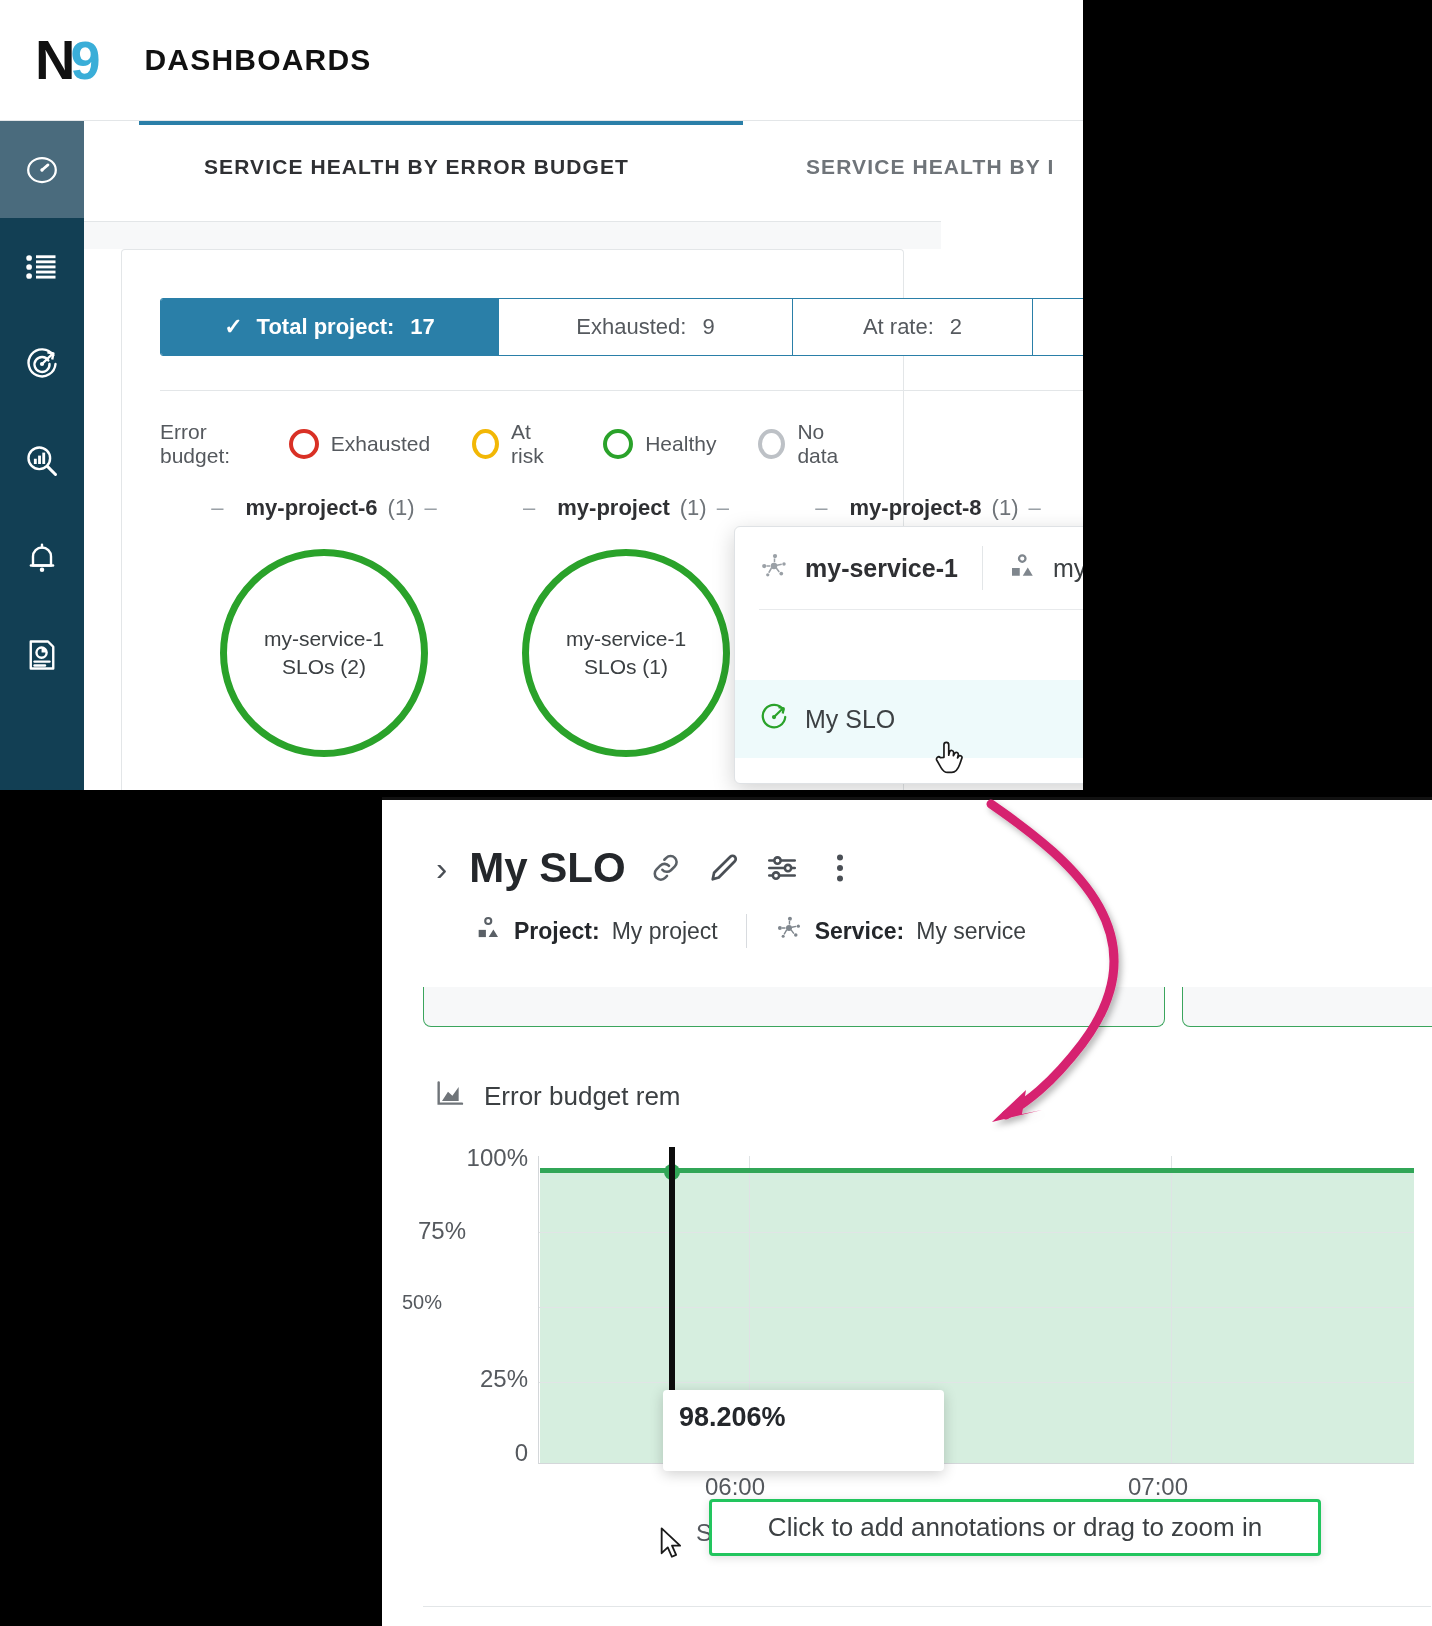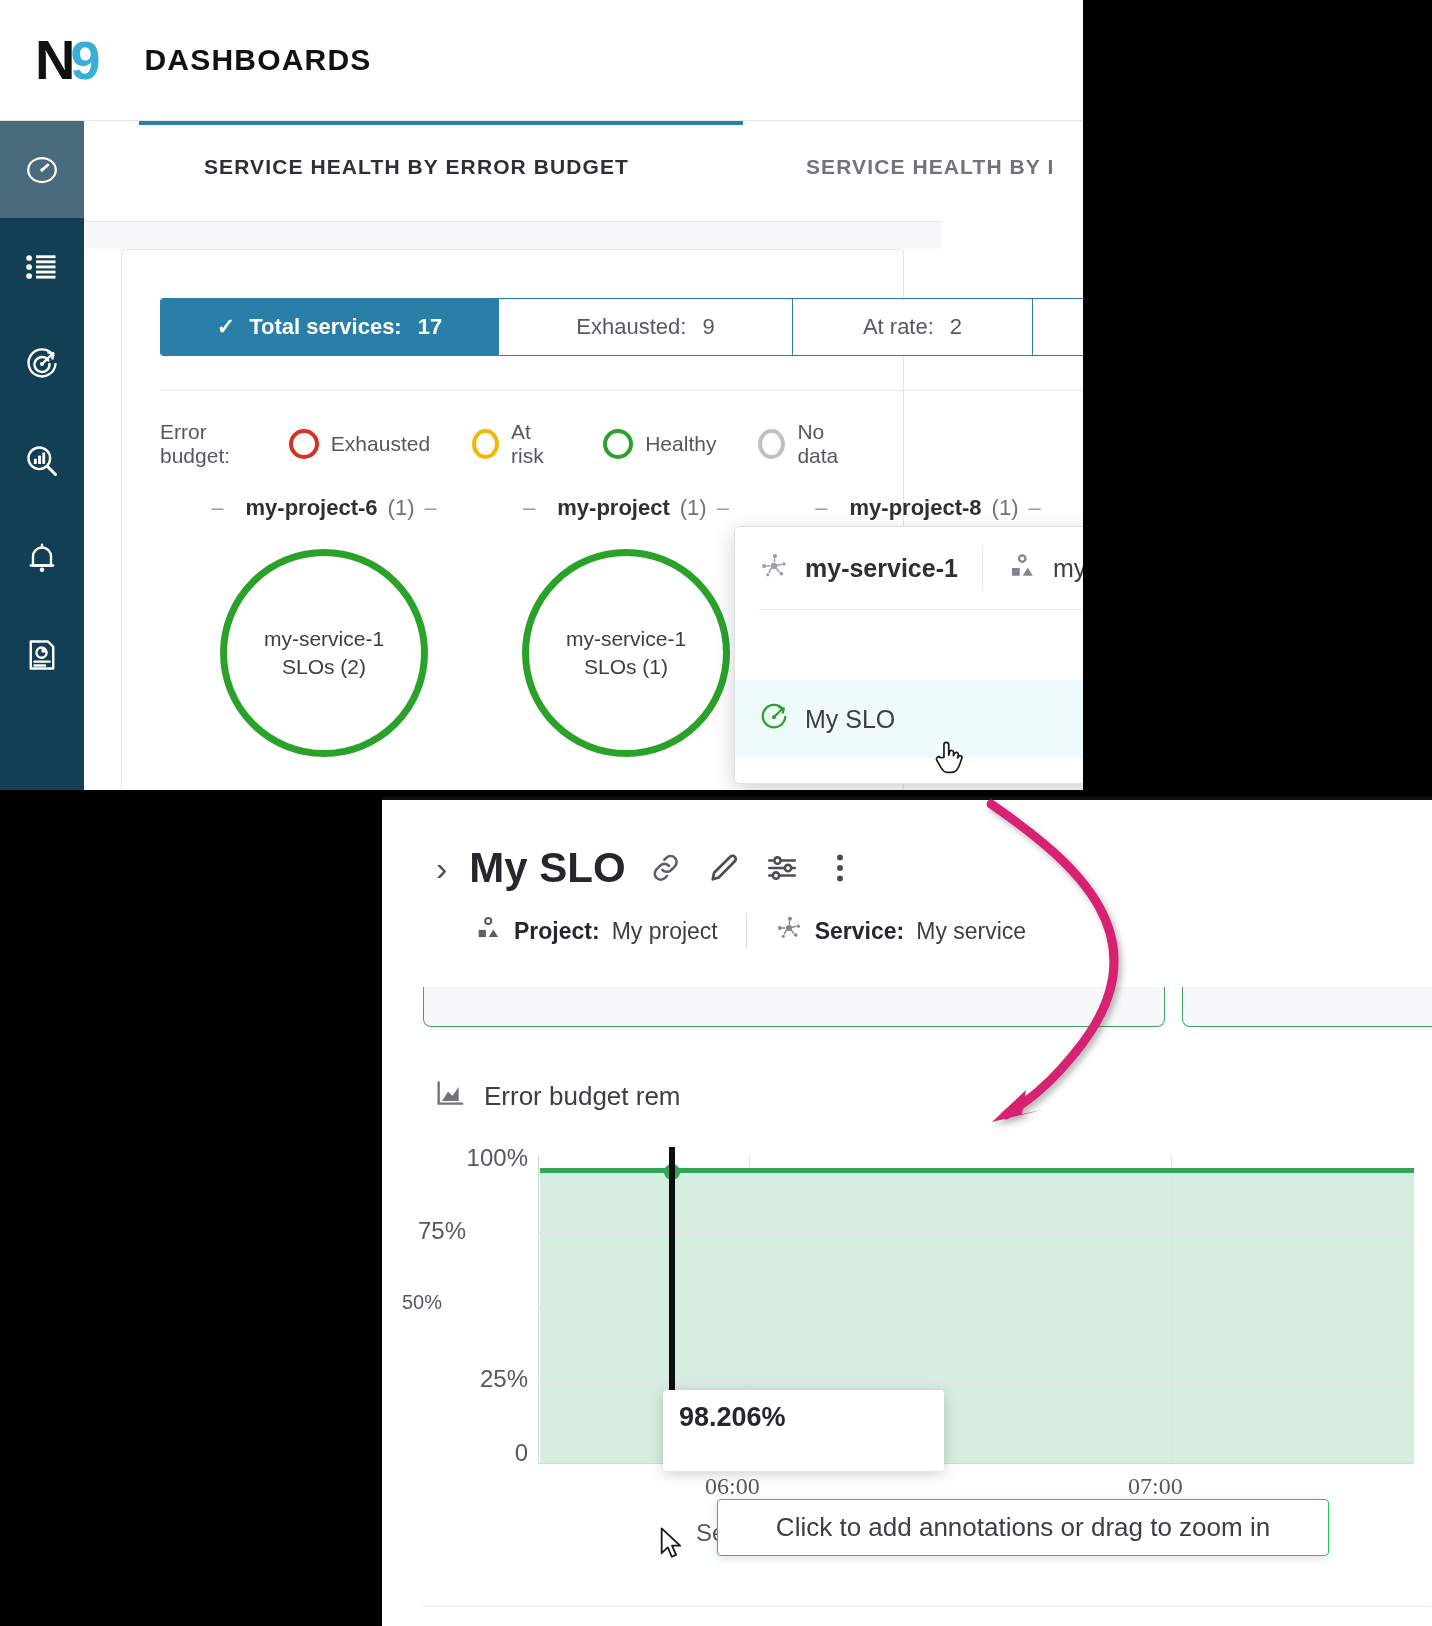--- a/index.html
+++ b/index.html
@@ -219,37 +219,37 @@
     position: absolute; width: 16px; height: 16px; border-radius: 50%;
     background: #31a657;
   }
   #cursorline {
     position: absolute; top: -9px; bottom: 0; width: 6px; background: #0d0d0d;
   }
   #xlabels {
     position: absolute; left: 156px; top: 408px; width: 876px;
     font-size: 24px; color: #55595e;
   }
-  .xlab { position: absolute; top: 0; font-family: Liberation Serif, serif; }
+  .xlab { position: absolute; top: 0; }
   #xdate { position: absolute; top: 46px; font-size: 24px; color: #55595e; }
 
   
   #chart-tip {
     position: absolute; left: 281px; top: 289px; width: 281px; height: 81px;
     background: #fff; border-radius: 4px; box-shadow: 0 3px 14px rgba(0,0,0,.19);
     padding: 12px 16px; z-index: 30; margin-top: 36px;
   }
   #chart-tip .big { font-size: 27px; font-weight: 700; color: #24272b; }
   #chart-tip .sub { font-size: 25px; color: #55595e; margin-top: 4px; }
 
   #hint-box {
     position: absolute; left: 327px; top: 434px; width: 612px; height: 57px;
-    background: #fff; border: 1px solid #22c55e; border-radius: 4px;
+    background: #fff; border: 3px solid #22c55e; border-radius: 4px;
     box-shadow: 0 2px 10px rgba(0,0,0,.13); display: flex; align-items: center;
-    justify-content: center; font-size: 26px; color: #3c4043; z-index: 30; margin-left: 8px;
+    justify-content: center; font-size: 26px; color: #3c4043; z-index: 30;
   }
   #chart-cursor { position: absolute; left: 278px; top: 462px; z-index: 31; }
 
   
   #foot-rule { position: absolute; left: 41px; bottom: 18px; width: 1008px; height: 1px; background: #e3e6e8; }
 
   
   #arrow { position: absolute; left: 930px; top: 790px; z-index: 80; pointer-events: none; }
 </style>
 </head>
@@ -344,21 +344,21 @@
         <div class="tab" id="tab-2">SERVICE HEALTH BY I</div>
       </div>
 
       <div id="panel-gap"></div>
 
       <div id="card">
 
         <div id="stats">
           <div class="stat selected" id="stat-total">
             <span class="check">✓</span>
-            <span class="lbl">Total services:</span>
+            <span class="lbl">Total project:</span>
             <span class="num">17</span>
           </div>
           <div class="stat" id="stat-exh">
             <span class="lbl">Exhausted:</span>
             <span class="num">9</span>
           </div>
           <div class="stat" id="stat-risk">
             <span class="lbl">At rate:</span>
             <span class="num">2</span>
           </div>

